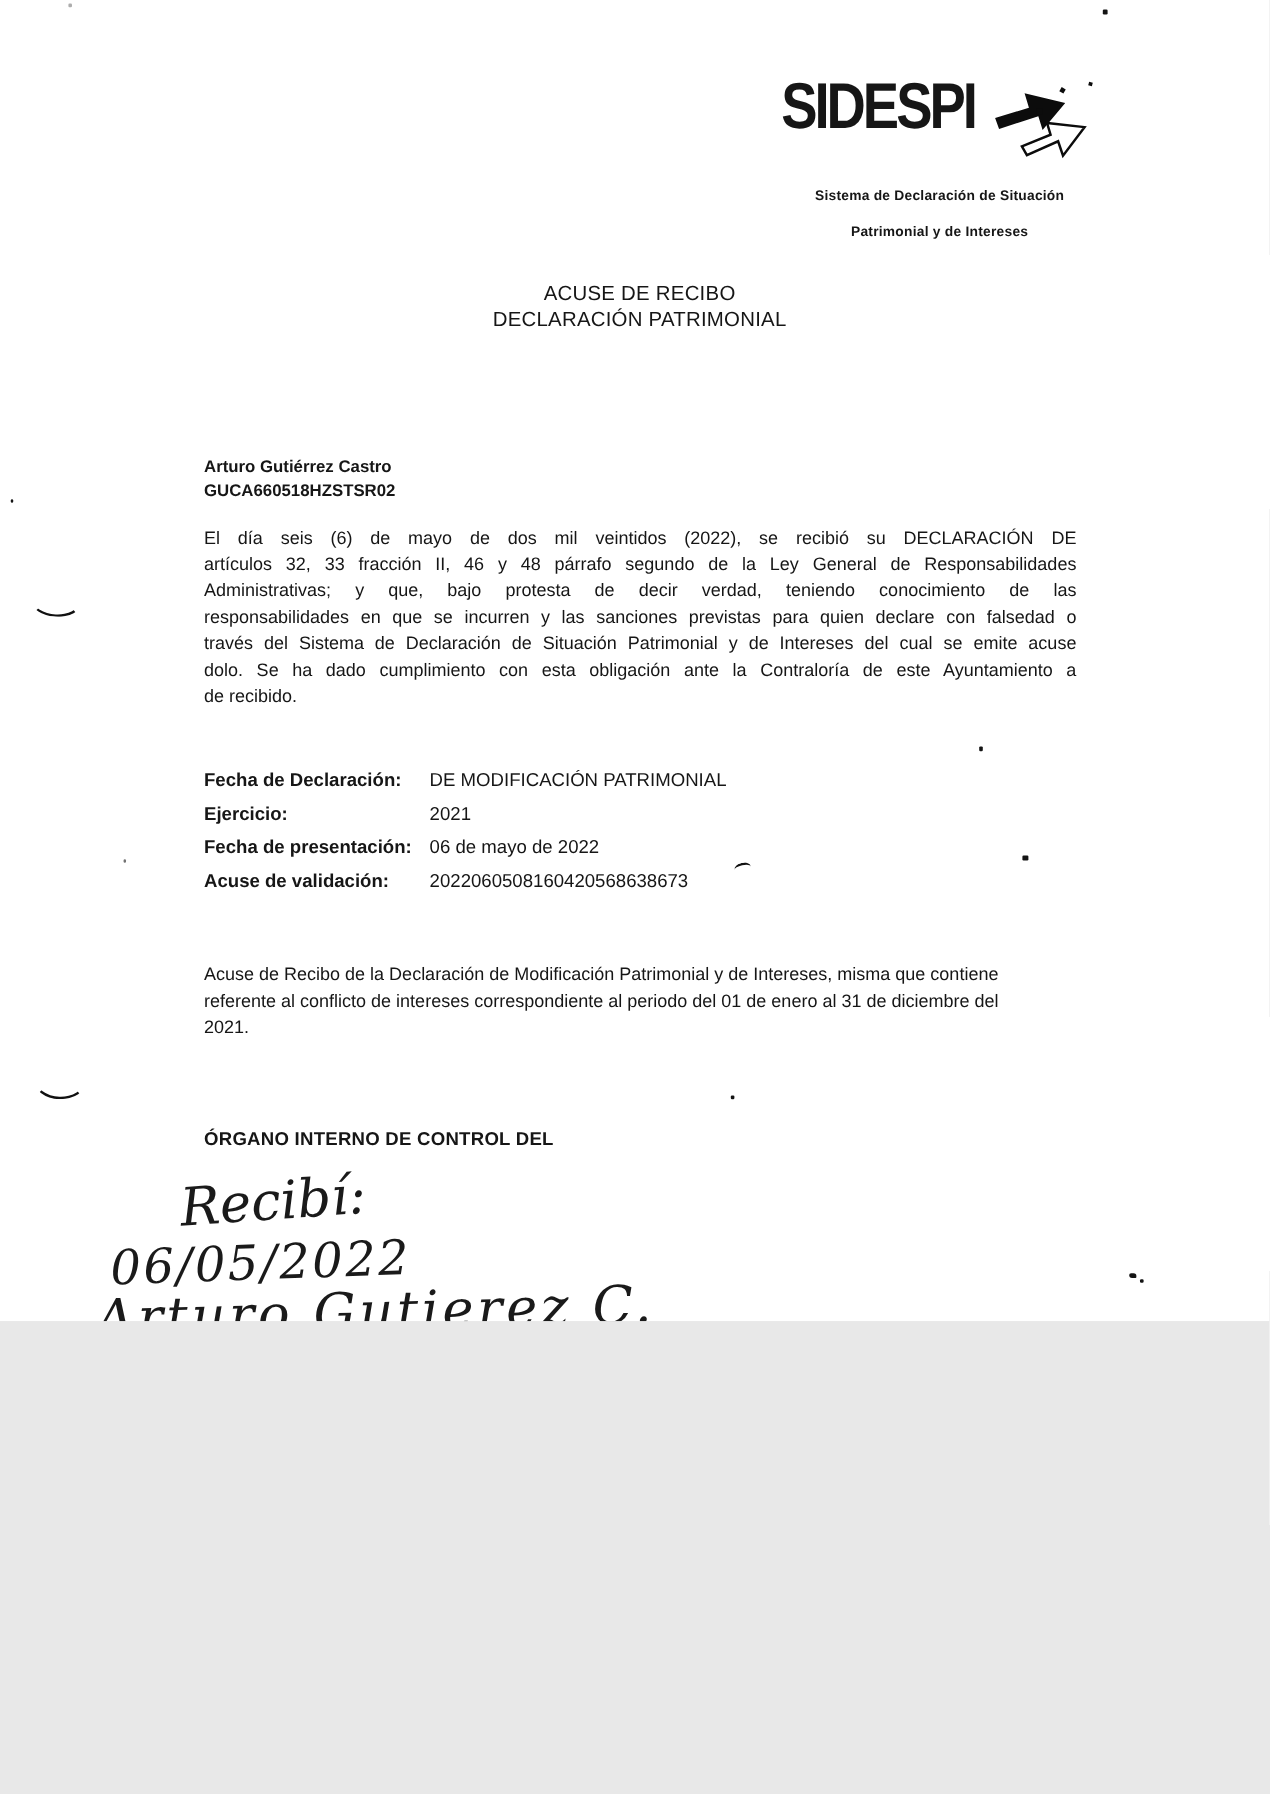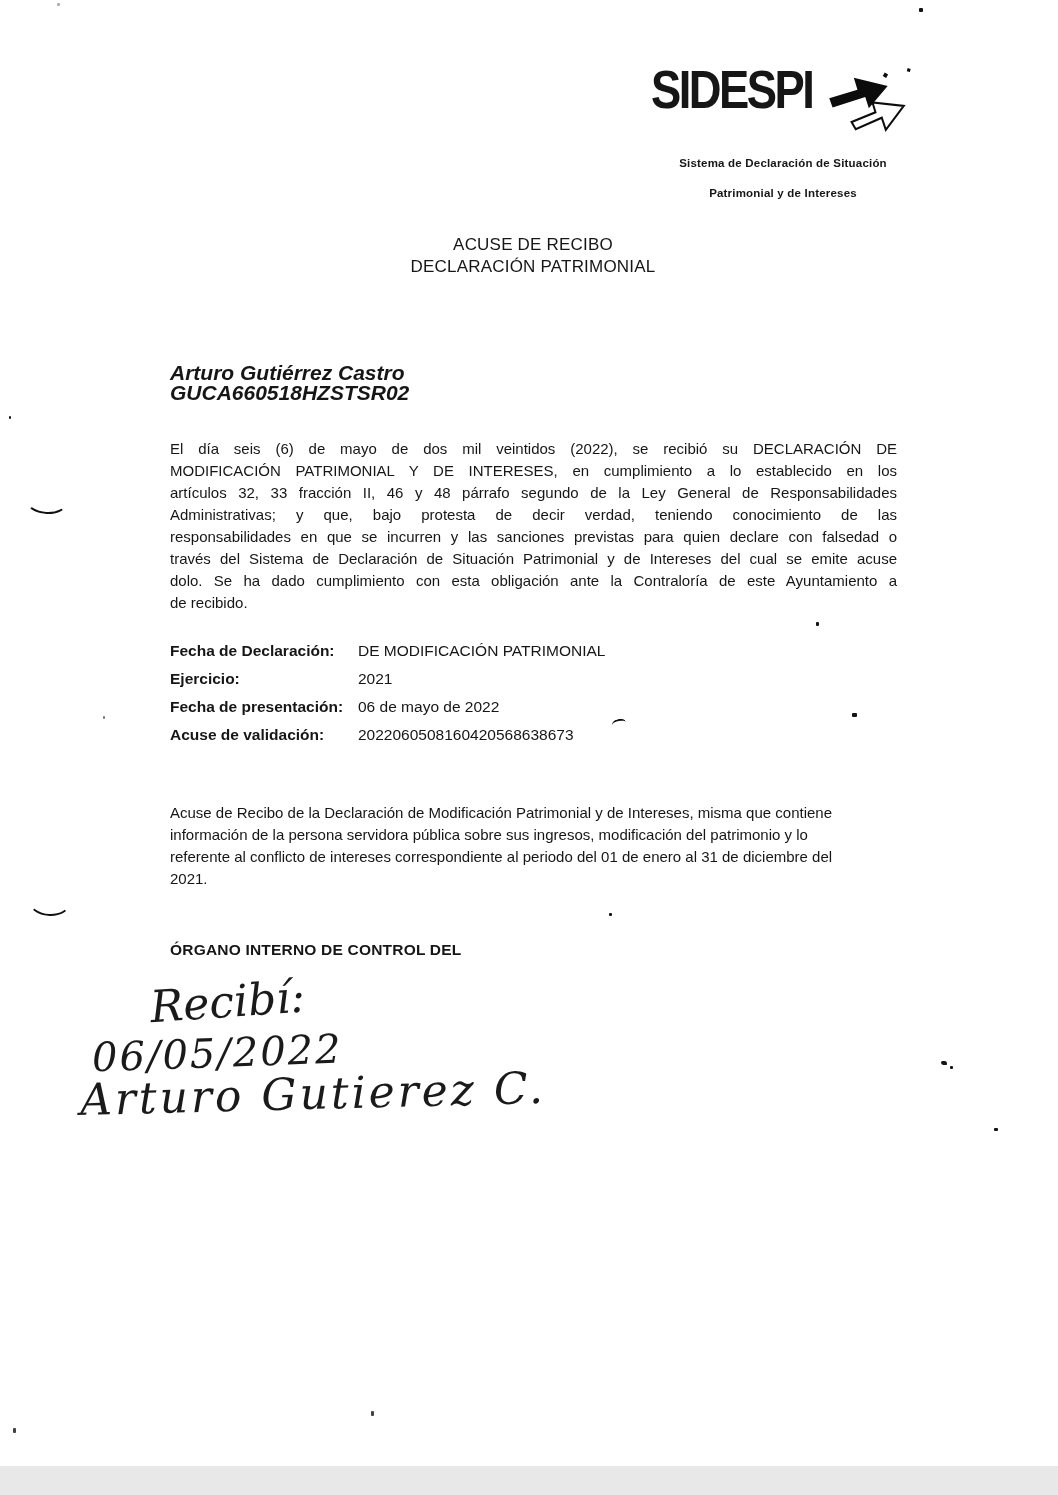--- a/index.html
+++ b/index.html
@@ -1,18 +1,18 @@
 <!DOCTYPE html>
 <html><head>
 <meta charset="utf-8">
 <style>
   html,body{margin:0;padding:0;background:#e8e8e8;}
   .page{
     position:relative;
-    width:1058px;height:1466px;
+    width:1058px;height:1101px;
     margin:0 auto;
     background:#ffffff;
     font-family:"Liberation Sans", sans-serif;
     color:#161616;
     overflow:hidden;
   }
   
   .logo{position:absolute;left:648px;top:64px;width:270px;text-align:center;}
   .logo-row{display:flex;align-items:flex-start;justify-content:center;}
   .logo-text{
@@ -24,21 +24,21 @@
   .logo-tagline{
     margin-top:2px;font-weight:bold;font-size:11.5px;line-height:14px;
     letter-spacing:0.2px;white-space:nowrap;
   }
   
   .doc-title{
     position:absolute;left:170px;top:234px;width:726px;
     text-align:center;font-size:17px;line-height:21.5px;letter-spacing:0.2px;
   }
   
-  .recipient{position:absolute;left:170px;top:363px;font-weight:bold;font-size:21px;line-height:20px;font-style:italic;}
+  .recipient{position:absolute;left:170px;top:378px;font-weight:bold;font-size:14px;line-height:20px;}
   
   .para1{position:absolute;left:170px;top:438px;width:727px;font-size:15px;line-height:22px;}
   .jline{text-align:justify;text-align-last:justify;white-space:nowrap;}
   .para2{position:absolute;left:170px;top:802px;width:748px;font-size:15px;line-height:22px;}
   .pline{white-space:nowrap;}
   
   .details{position:absolute;left:170px;top:641px;font-size:15.5px;}
   .detail-row{display:flex;margin-bottom:7.5px;line-height:20.5px;}
   .detail-label{font-weight:bold;width:188px;flex:0 0 188px;}
   .detail-value{white-space:nowrap;}
@@ -94,21 +94,20 @@
     <div>DECLARACIÓN PATRIMONIAL</div>
   </div>
 
   <div class="recipient">
     <div>Arturo Gutiérrez Castro</div>
     <div>GUCA660518HZSTSR02</div>
   </div>
 
   <div class="para1">
     <div class="jline">El día seis (6) de mayo de dos mil veintidos (2022), se recibió su DECLARACIÓN DE</div>
-    <div class="jline">MODIFICACIÓN PATRIMONIAL Y DE INTERESES, en cumplimiento a lo establecido en los</div>
     <div class="jline">artículos 32, 33 fracción II, 46 y 48 párrafo segundo de la Ley General de Responsabilidades</div>
     <div class="jline">Administrativas; y que, bajo protesta de decir verdad, teniendo conocimiento de las</div>
     <div class="jline">responsabilidades en que se incurren y las sanciones previstas para quien declare con falsedad o</div>
     <div class="jline">través del Sistema de Declaración de Situación Patrimonial y de Intereses del cual se emite acuse</div>
     <div class="jline">dolo. Se ha dado cumplimiento con esta obligación ante la Contraloría de este Ayuntamiento a</div>
     <div class="pline">de recibido.</div>
   </div>
 
   <div class="details">
     <div class="detail-row">
@@ -125,21 +124,20 @@
     </div>
     <div class="detail-row">
       <span class="detail-label">Acuse de validación:</span>
       <span class="detail-value">2022060508160420568638673</span>
     </div>
   </div>
   <div class="squiggle"></div>
 
   <div class="para2">
     <div class="pline">Acuse de Recibo de la Declaración de Modificación Patrimonial y de Intereses, misma que contiene</div>
-    <div class="pline">información de la persona servidora pública sobre sus ingresos, modificación del patrimonio y lo</div>
     <div class="pline">referente al conflicto de intereses correspondiente al periodo del 01 de enero al 31 de diciembre del</div>
     <div class="pline">2021.</div>
   </div>
 
   <div class="organ">ÓRGANO INTERNO DE CONTROL DEL</div>
 
   <div class="handwrite hw1">Recibí:</div>
   <div class="handwrite hw2">06/05/2022</div>
   <div class="handwrite hw3">Arturo Gutierez C.</div>
 

